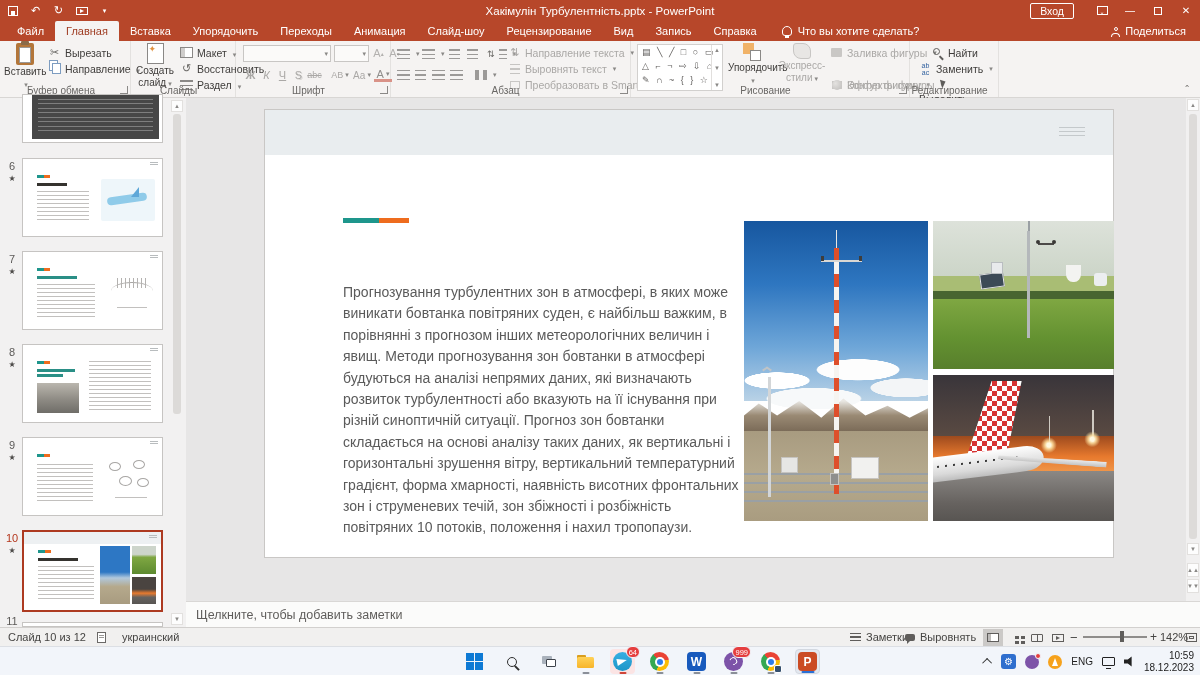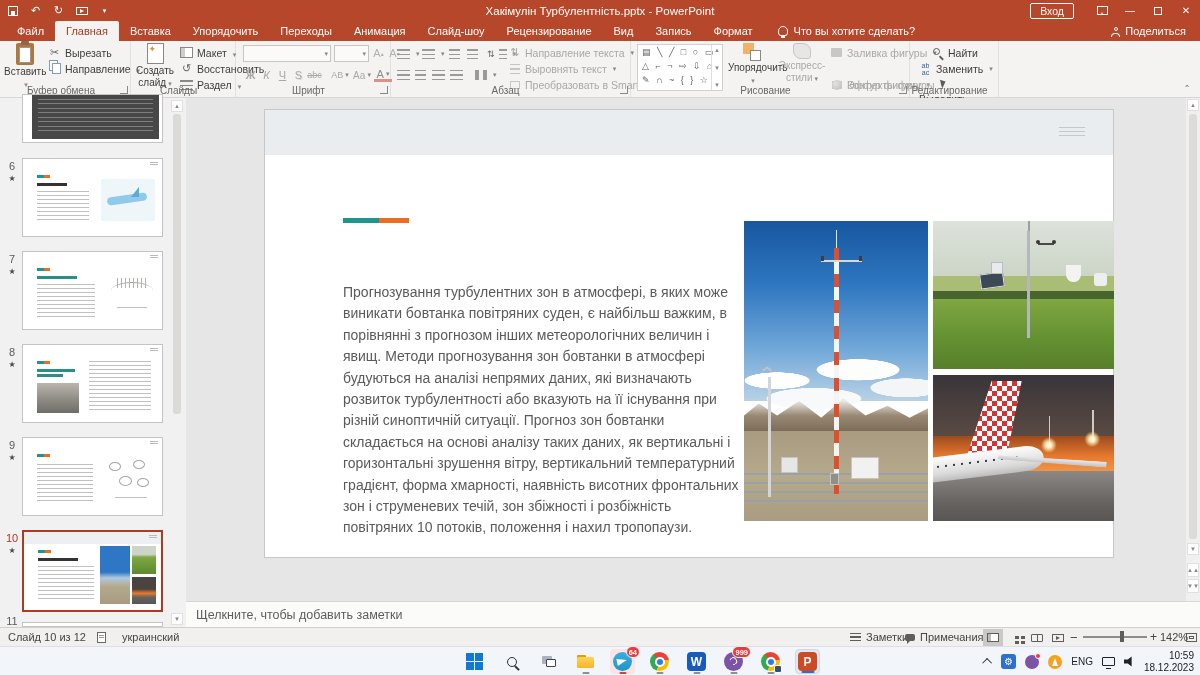--- a/index.html
+++ b/index.html
@@ -179,21 +179,21 @@
 
   
   .taskbar{left:0;top:646px;width:1200px;height:29px;background:#f2f5fa;border-top:1px solid #dcdfe4;}
   .tb-center{position:absolute;left:462px;top:2px;display:flex;gap:12px;}
   .tile{position:relative;width:25px;height:25px;border-radius:4px;display:flex;align-items:center;justify-content:center;}
   .tile.active{background:#e3e8f0;border:1px solid #d3d8e0;}
   .tile.flash{background:#fbe4e4;}
   .runline{position:absolute;bottom:0px;left:50%;transform:translateX(-50%);width:7px;height:2.5px;border-radius:2px;background:#8a8f98;}
   .runline.red{background:#d04438;}
   .runline.blue{background:#2b6fd4;width:13px;}
-  .badge{position:absolute;top:-3px;right:-5px;min-width:13px;height:12px;border-radius:7px;background:#e53e3e;color:#fff;font-size:7.5px;line-height:12px;text-align:center;padding:0 2px;border:1.5px solid #f2f5fa;font-weight:bold;}
+  .badge{position:absolute;top:-3px;right:-5px;min-width:13px;height:12px;border-radius:7px;background:#e53e3e;color:#fff;font-size:7.5px;line-height:12px;text-align:center;padding:0 2px;border:1.5px solid #f2f5fa;}
   .win-logo{display:grid;grid-template-columns:8px 8px;grid-template-rows:8px 8px;gap:1.5px;}
   .win-logo i{background:#0e7ad4;}
   .ic-search{width:10px;height:10px;border:1.8px solid #2f2f2f;border-radius:50%;position:relative;}
   .ic-search i{position:absolute;right:-4px;bottom:-3px;width:6px;height:1.8px;background:#2f2f2f;transform:rotate(45deg);}
   .ic-tview{width:14px;height:11px;position:relative;}
   .ic-tview i{position:absolute;left:0;top:0;width:10px;height:8px;background:#aab2bc;border-radius:1px;}
   .ic-tview b{position:absolute;right:0;bottom:0;width:10px;height:8px;background:#fff;border:1.5px solid #3e434b;border-radius:1px;}
   .ic-folder{width:17px;height:13px;position:relative;}
   .ic-folder i{position:absolute;left:0;top:0;width:9px;height:4px;background:#d99e1f;border-radius:1px 1px 0 0;}
   .ic-folder b{position:absolute;left:0;top:2px;width:17px;height:11px;background:linear-gradient(#ffd157,#f7b52a);border-radius:1.5px;}
@@ -259,21 +259,21 @@
     <div class="tab">Файл</div>
     <div class="tab active">Главная</div>
     <div class="tab">Вставка</div>
     <div class="tab">Упорядочить</div>
     <div class="tab">Переходы</div>
     <div class="tab">Анимация</div>
     <div class="tab">Слайд-шоу</div>
     <div class="tab">Рецензирование</div>
     <div class="tab">Вид</div>
     <div class="tab">Запись</div>
-    <div class="tab">Формат</div>
+    <div class="tab">Справка</div>
     <div class="tellme">
       <span class="bulb">
           <i></i>
         </span>
       <span>Что вы хотите сделать?</span>
     </div>
     <div class="share">
       <span class="person">
           <i></i>
           <b></b>
@@ -680,21 +680,21 @@
     <div class="sb-item" style="left:122px;">украинский</div>
 
     <div class="sb-item" style="left:850px;">
         <span class="ic-noteslines"></span>
         <span>Заметки</span>
       </div>
     <div class="sb-item" style="left:905px;">
         <span class="ic-bubble">
           <i></i>
         </span>
-        <span>Примечания</span>
+        <span>Выровнять</span>
       </div>
 
     <div class="viewbtn sel" style="left:983px;">
         <span class="iv-norm"></span>
       </div>
     <div class="viewbtn" style="left:1007px;">
         <span class="iv-grid"></span>
       </div>
     <div class="viewbtn" style="left:1027px;">
         <span class="iv-read"></span>

